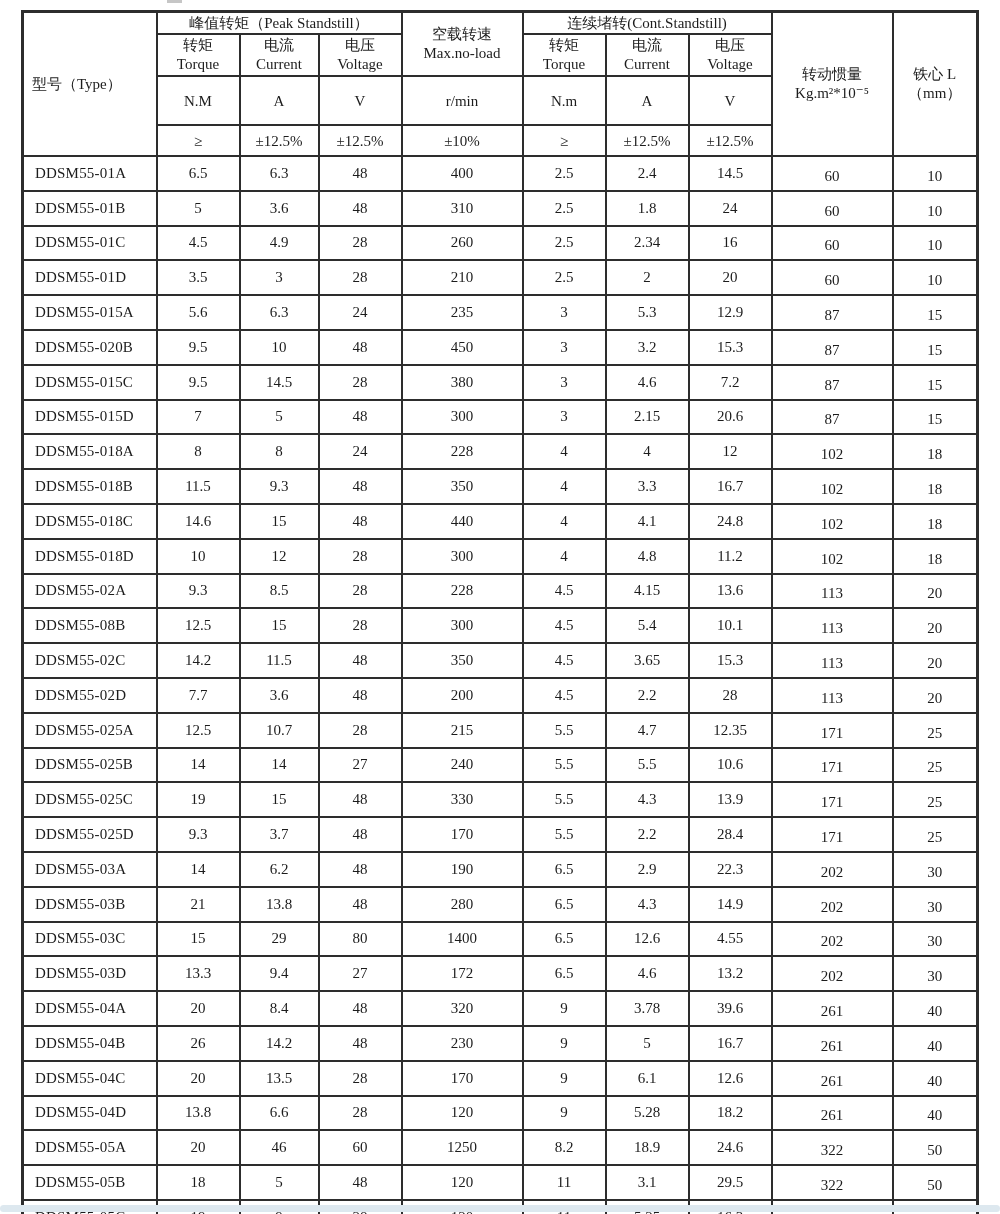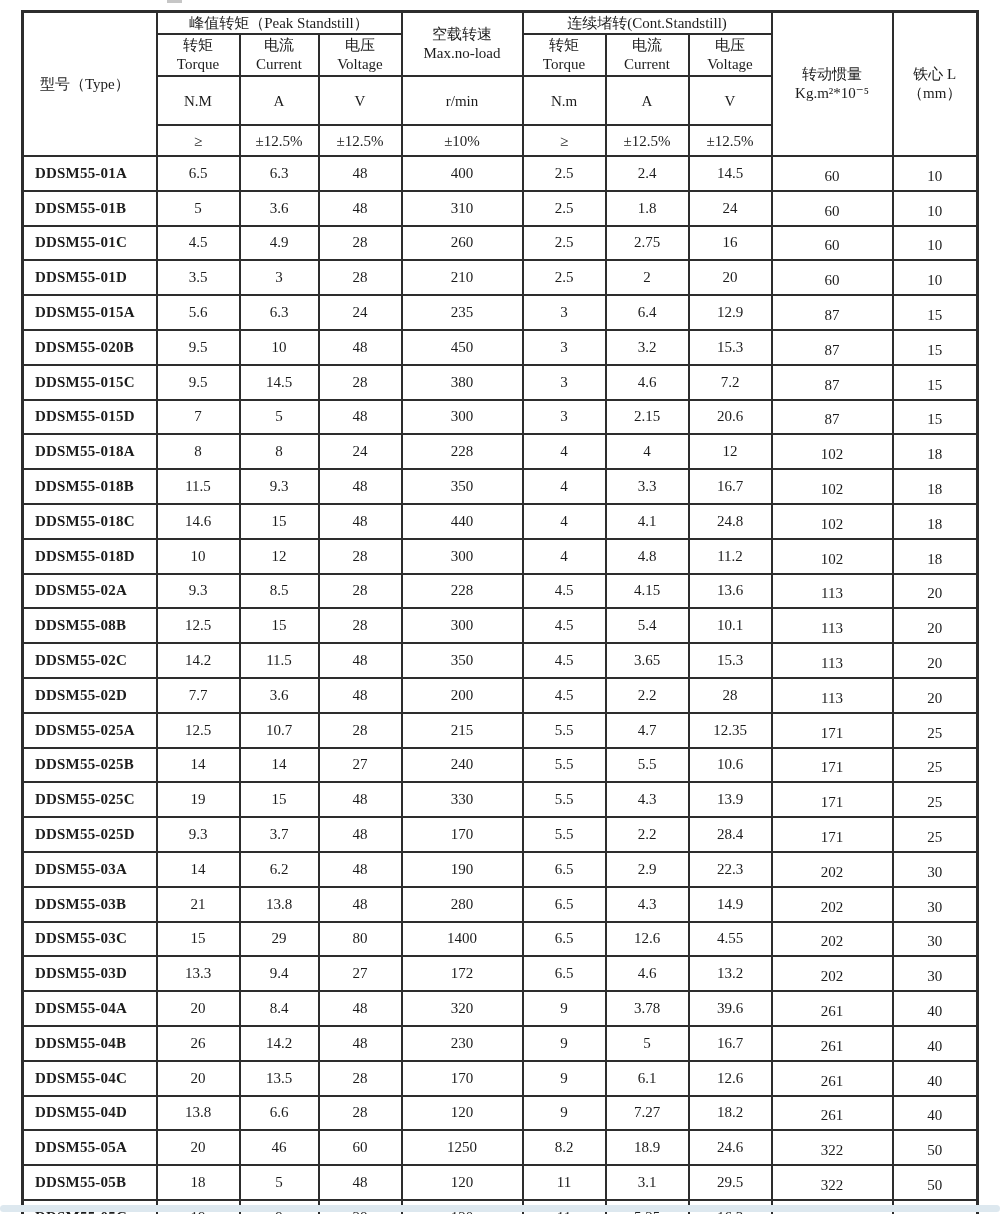--- a/index.html
+++ b/index.html
@@ -28,27 +28,27 @@
     padding: 0;
     overflow: hidden;
     white-space: nowrap;
   }
   thead th { font-weight: normal; line-height: 20px; }
   thead .two-line div { line-height: 19px; }
   tr.hr1 { height: 22px; }
   tr.hr2 { height: 42px; }
   tr.hr3 { height: 49px; }
   tr.hr4 { height: 31px; }
-  th.type-th { text-align: left; padding-left: 16px; }
+  th.type-th { text-align: left; padding-left: 8px; }
 
   tbody td { height: 26.8px; }
   tbody td.model {
     text-align: left;
     padding-left: 11px;
-    font-weight: bold;
+    font-weight: normal;
     letter-spacing: 0.2px;
   }
   
   tbody td:nth-child(9), tbody td:nth-child(10) { padding-top: 6px; }
 
   .bottom-divider {
     position: absolute;
     left: 0; top: 1205;
     top: 1205px;
     width: 1000px; height: 7px;
@@ -172,21 +172,21 @@
           <td>60</td>
           <td>10</td>
         </tr>
         <tr>
           <td class="model">DDSM55-01C</td>
           <td>4.5</td>
           <td>4.9</td>
           <td>28</td>
           <td>260</td>
           <td>2.5</td>
-          <td>2.75</td>
+          <td>2.34</td>
           <td>16</td>
           <td>60</td>
           <td>10</td>
         </tr>
         <tr>
           <td class="model">DDSM55-01D</td>
           <td>3.5</td>
           <td>3</td>
           <td>28</td>
           <td>210</td>
@@ -196,21 +196,21 @@
           <td>60</td>
           <td>10</td>
         </tr>
         <tr>
           <td class="model">DDSM55-015A</td>
           <td>5.6</td>
           <td>6.3</td>
           <td>24</td>
           <td>235</td>
           <td>3</td>
-          <td>6.4</td>
+          <td>5.3</td>
           <td>12.9</td>
           <td>87</td>
           <td>15</td>
         </tr>
         <tr>
           <td class="model">DDSM55-020B</td>
           <td>9.5</td>
           <td>10</td>
           <td>48</td>
           <td>450</td>
@@ -472,21 +472,21 @@
           <td>261</td>
           <td>40</td>
         </tr>
         <tr>
           <td class="model">DDSM55-04D</td>
           <td>13.8</td>
           <td>6.6</td>
           <td>28</td>
           <td>120</td>
           <td>9</td>
-          <td>7.27</td>
+          <td>5.28</td>
           <td>18.2</td>
           <td>261</td>
           <td>40</td>
         </tr>
         <tr>
           <td class="model">DDSM55-05A</td>
           <td>20</td>
           <td>46</td>
           <td>60</td>
           <td>1250</td>

